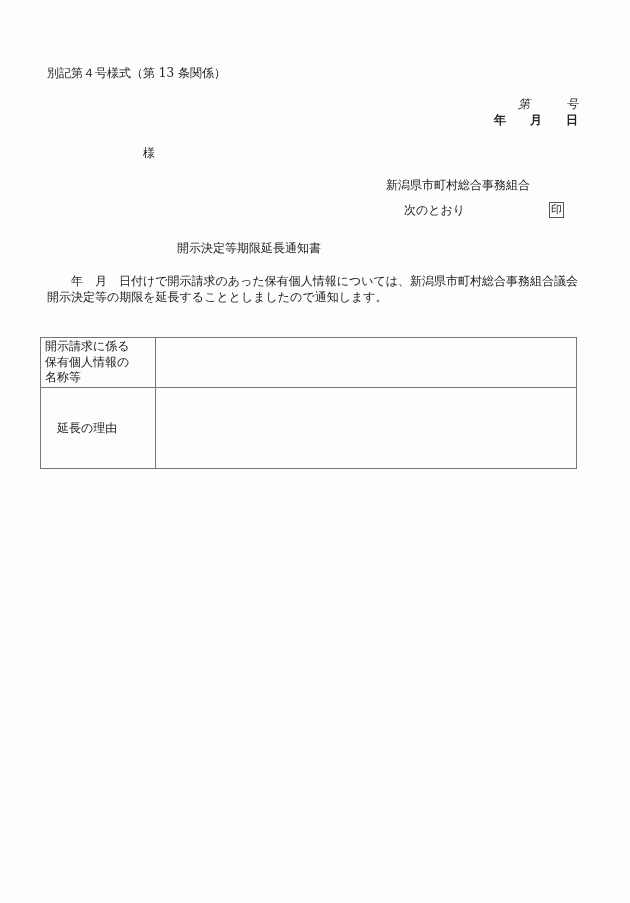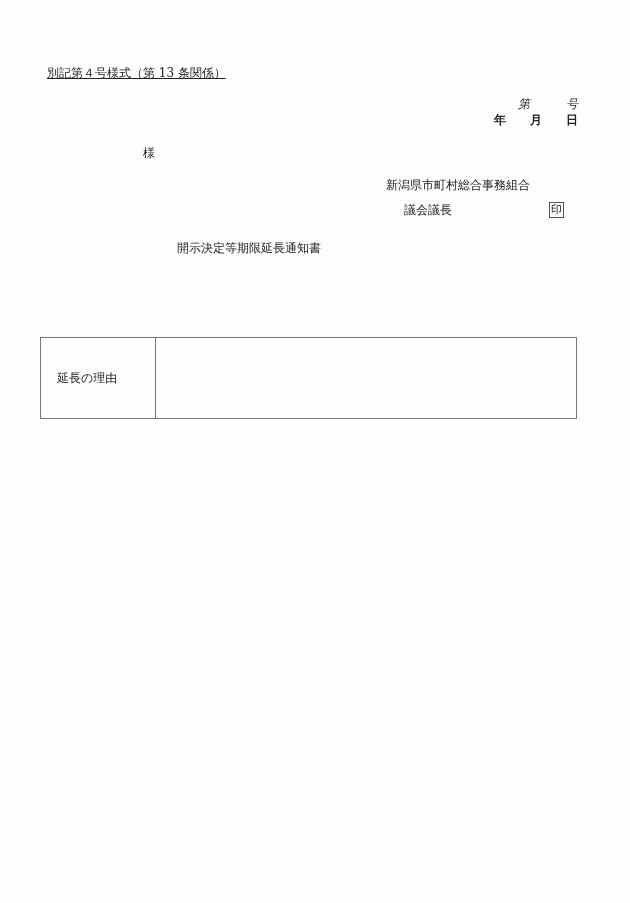--- a/index.html
+++ b/index.html
@@ -5,21 +5,21 @@
   html, body { margin: 0; padding: 0; }
   body {
     width: 630px; height: 903px;
     background: #fdfdfd;
     font-family: "DejaVu Serif", "Liberation Serif", serif;
     color: #222;
     position: relative;
     overflow: hidden;
   }
   .abs { position: absolute; white-space: nowrap; font-size: 12px; line-height: 14px; }
-  .form-label { left: 47px; top: 66px; text-decoration: underline; }
+  .form-label { left: 47px; top: 66px; }
   .num-row { top: 97px; right: 52px; font-style: italic; }
   .num-row span { display: inline-block; }
   .date-row { top: 113px; right: 52px; font-weight: bold; }
   .addressee { left: 143px; top: 146px; }
   .org { left: 386px; top: 178px; text-align: right; }
   .title-line { left: 404px; top: 203px; }
   .seal {
     position: absolute; left: 549px; top: 202px;
     width: 13px; height: 14px; border: 1px solid #555;
     font-size: 11px; line-height: 14px; text-align: center;
@@ -53,30 +53,40 @@
   <span>第</span><span style="width:36px"></span><span>号</span>
 </div>
 
 <div class="abs date-row">
   <span>年</span><span style="width:24px;display:inline-block"></span><span>月</span><span style="width:24px;display:inline-block"></span><span>日</span>
 </div>
 
 <div class="abs addressee">様</div>
 
 <div class="abs org">新潟県市町村総合事務組合</div>
-<div class="abs title-line">議会議長</div>
+<div class="abs title-line">次のとおり</div>
 <div class="seal">印</div>
 
 <div class="abs doc-title">開示決定等期限延長通知書</div>
 
 <div class="body-text">
+  <div>　　年　月　日付けで開示請求のあった保有個人情報については、新潟県市町村総合事務組合議会</div>
+  <div>開示決定等の期限を延長することとしましたので通知します。</div>
 </div>
 
 <table class="info">
   <tbody>
+      <tr class="r1">
+    <td class="lbl">
+      <div>開示請求に係る</div>
+      <div>保有個人情報の</div>
+      <div>名称等</div>
+    </td>
+    <td></td>
+  </tr>
   <tr class="r3">
     <td class="lbl" style="vertical-align:middle">
       <div>延長の理由</div>
     </td>
     <td></td>
   </tr>
 </tbody>
   </table>
 
 </body></html>

